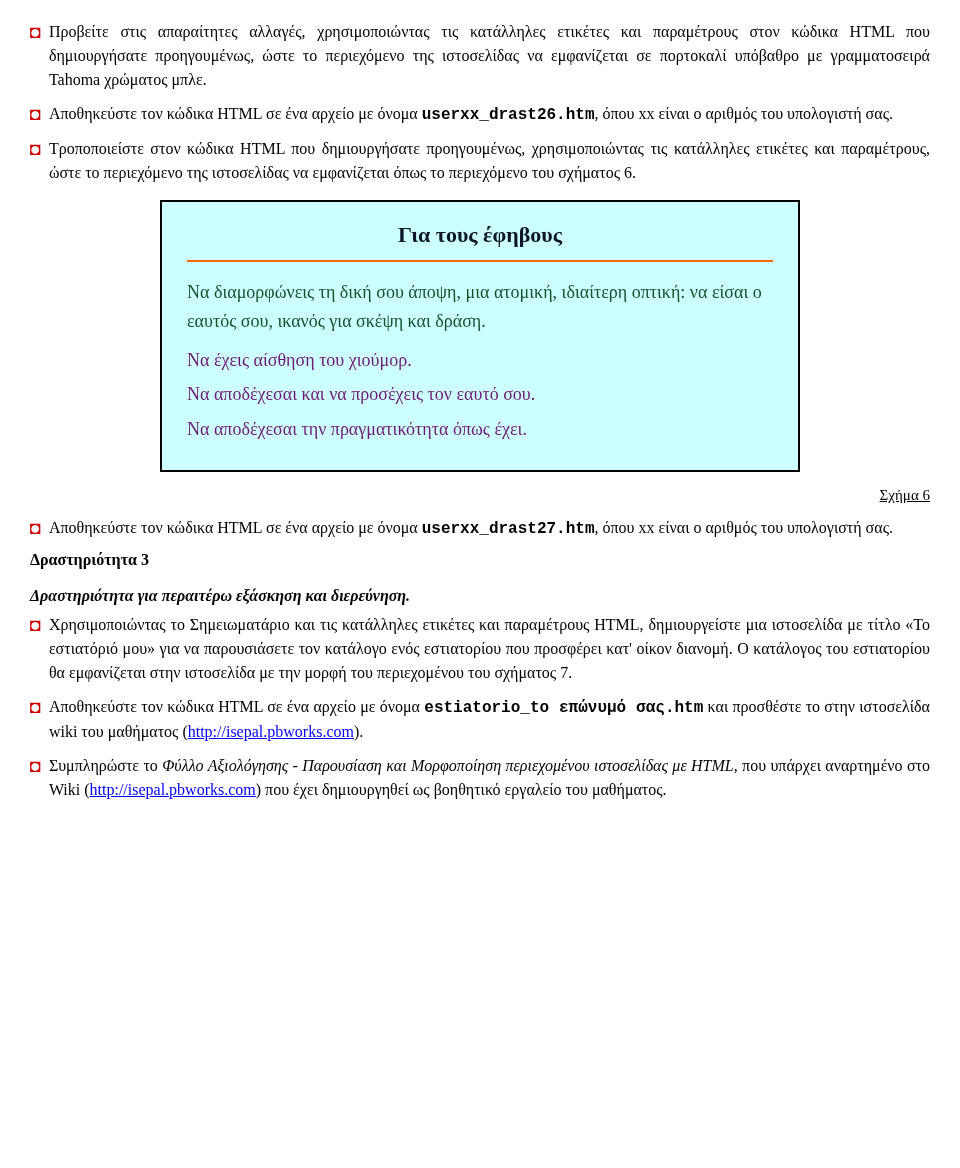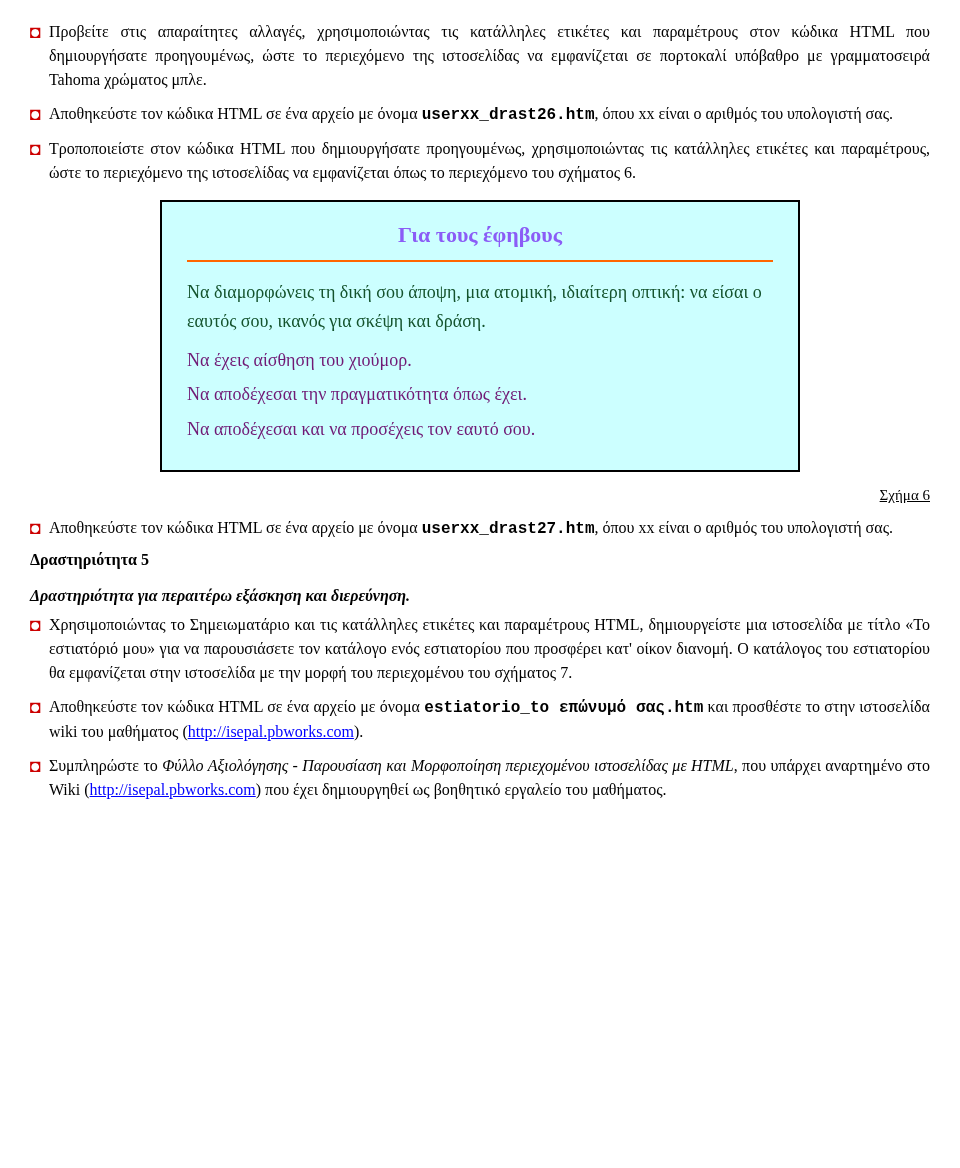--- a/index.html
+++ b/index.html
@@ -72,21 +72,21 @@
       background: #ccffff;
       margin: 15px auto;
       width: 640px;
       padding: 20px 25px;
     }
 
     .box-title {
       text-align: center;
       font-size: 22px;
       font-weight: bold;
-      color: #8b5cf6;
+      color: #0f172a;
       margin-bottom: 12px;
     }
 
     .box-divider {
       border: none;
       border-top: 2px solid #ff6600;
       margin-bottom: 16px;
     }
 
     .box-body-text {
@@ -143,35 +143,35 @@
     </div>
   </div>
 
   <div class="box-container">
     <div class="box-title">Για τους έφηβους</div>
     <hr class="box-divider">
     <div class="box-body-text">
       Να διαμορφώνεις τη δική σου άποψη, μια ατομική, ιδιαίτερη οπτική: να είσαι ο εαυτός σου, ικανός για σκέψη και δράση.
     </div>
     <div class="box-colored-text">Να έχεις αίσθηση του χιούμορ.</div>
+    <div class="box-colored-text">Να αποδέχεσαι και να προσέχεις τον εαυτό σου.</div>
     <div class="box-colored-text">Να αποδέχεσαι την πραγματικότητα όπως έχει.</div>
-    <div class="box-colored-text">Να αποδέχεσαι και να προσέχεις τον εαυτό σου.</div>
   </div>
 
   <div class="figure-caption">Σχήμα 6</div>
 
   <div class="bullet-item">
     <span class="bullet-icon">◘</span>
     <div class="bullet-text">
       <span>Αποθηκεύστε τον κώδικα  HTML σε ένα αρχείο με όνομα  </span><span class="monospace">userxx_drast27.htm</span><span>, όπου xx είναι ο αριθμός του υπολογιστή σας.</span>
     </div>
   </div>
 
   <div style="margin-top: 6px;">
-    <span class="drast-heading">Δραστηριότητα 5</span>
+    <span class="drast-heading">Δραστηριότητα 3</span>
     <br>
     <span class="bold-italic">Δραστηριότητα για περαιτέρω εξάσκηση και διερεύνηση.</span>
   </div>
 
   <div class="bullet-item" style="margin-top:8px;">
     <span class="bullet-icon">◘</span>
     <div class="bullet-text">
       <span>Χρησιμοποιώντας το Σημειωματάριο και τις κατάλληλες ετικέτες και παραμέτρους HTML, δημιουργείστε μια ιστοσελίδα με τίτλο «To εστιατόριό μου» για να παρουσιάσετε τον κατάλογο ενός εστιατορίου που προσφέρει κατ' οίκον διανομή.  Ο κατάλογος του εστιατορίου θα εμφανίζεται στην ιστοσελίδα με την μορφή του περιεχομένου του σχήματος 7.</span>
     </div>
   </div>

